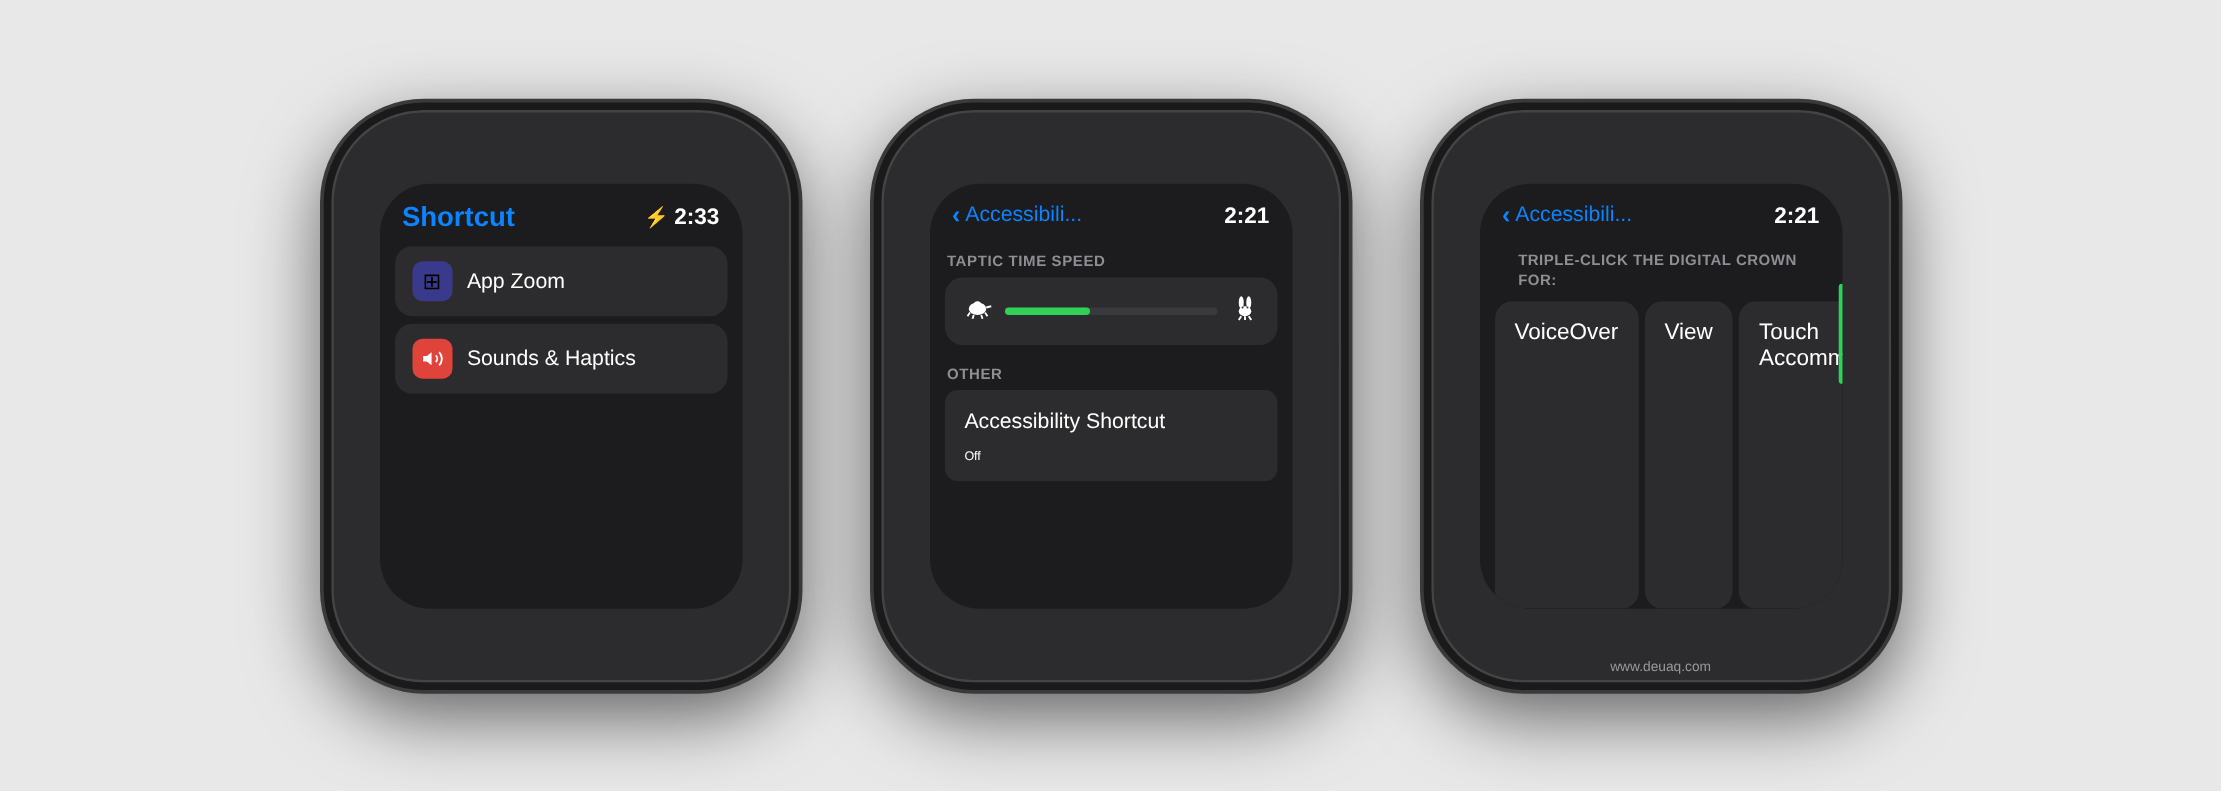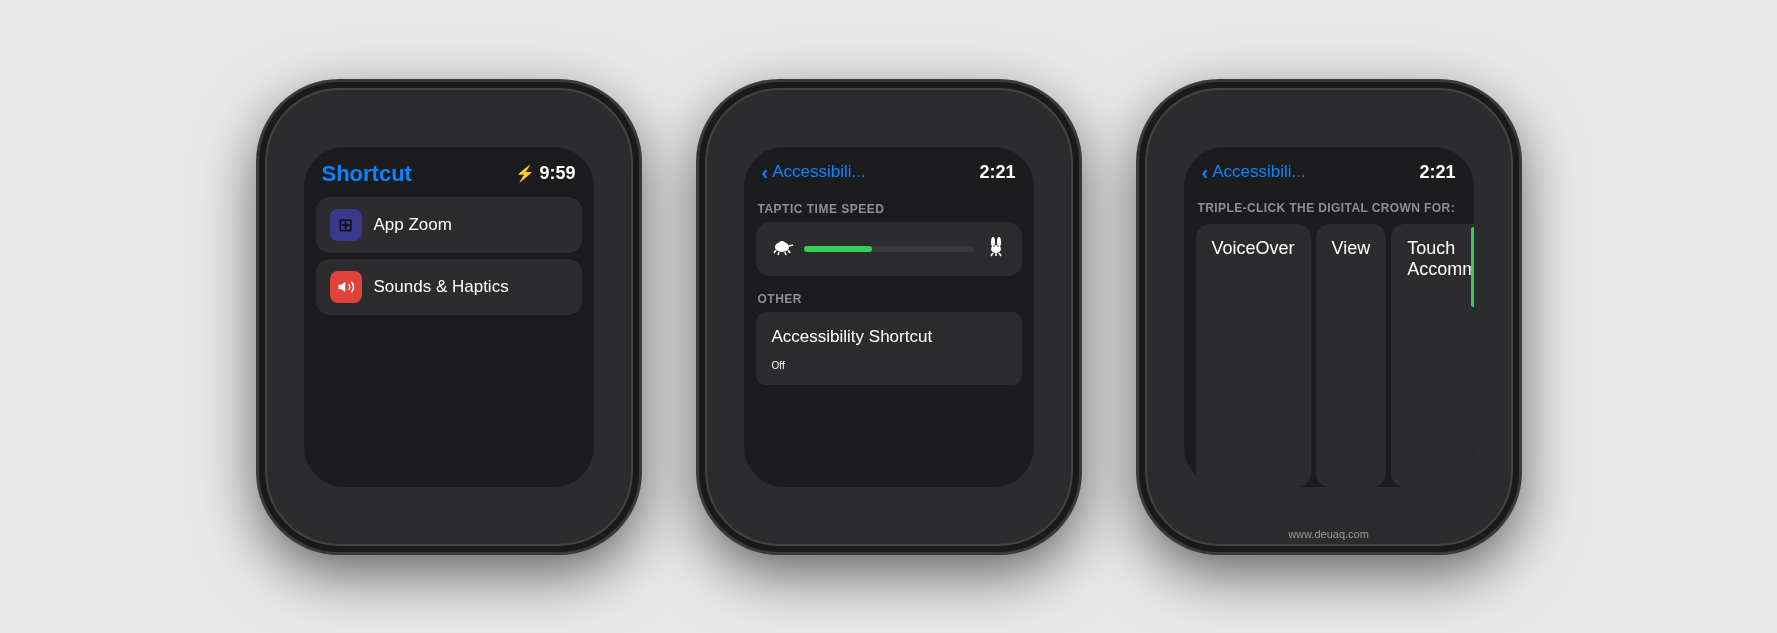--- a/index.html
+++ b/index.html
@@ -234,21 +234,21 @@
       justify-content: space-between;
       align-items: center;
       padding: 14px 18px 10px;
     }
 
     .section-desc {
       color: #8e8e93;
       font-size: 12px;
       font-weight: 600;
       letter-spacing: 0.4px;
-      padding: 6px 14px 8px;
+      padding: 6px 31px 8px;
       line-height: 1.4;
     }
 
     .triple-list {
       display: flex;
       flex-direction: row;
       gap: 5px;
       padding: 0 12px;
       flex: 1;
       overflow: hidden;
@@ -289,21 +289,21 @@
   </style>
 </head>
 <body>
 
 <div class="watch">
   <div class="screen">
     <div class="settings-header">
       <span class="settings-title">Shortcut</span>
       <span class="settings-time">
         <span class="battery-icon">⚡</span>
-        <span>9:59</span>
+        <span>2:33</span>
       </span>
     </div>
     <div class="menu-list">
       <div class="menu-item">
         <div class="menu-icon" style="background:#3a3a8c;">⊞</div>
         <span class="menu-label">App Zoom</span>
       </div>
       <div class="menu-item">
         <div class="menu-icon" style="background:#e0433a;">
           <svg width="18" height="18" viewBox="0 0 24 24" fill="white">

